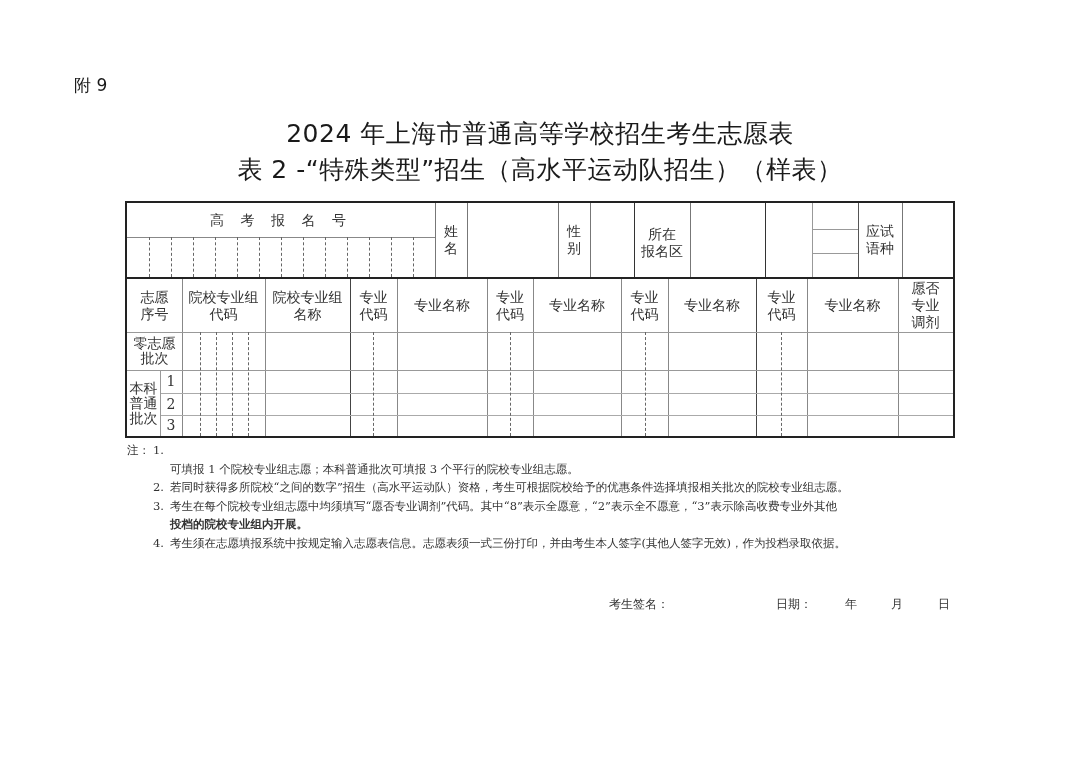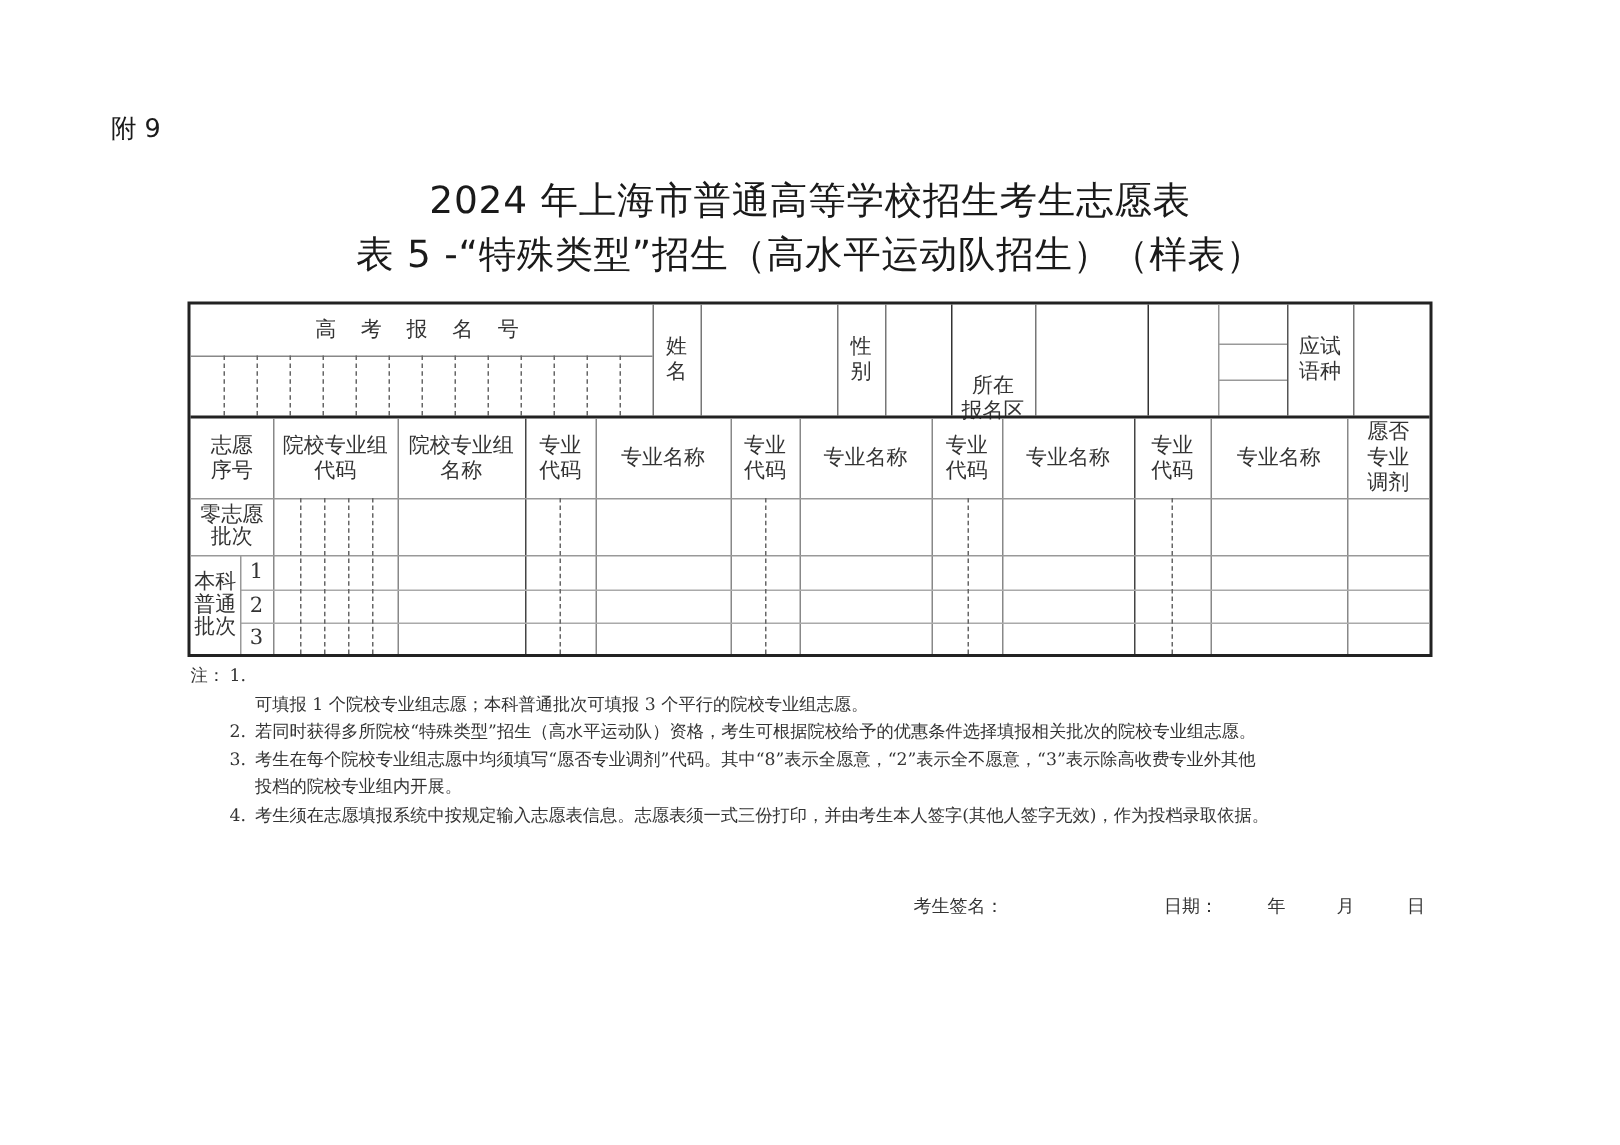--- a/index.html
+++ b/index.html
@@ -17,21 +17,21 @@
   .cell{position:absolute;display:flex;align-items:center;justify-content:center;text-align:center;font-family:"DejaVu Serif","Liberation Serif",serif;font-size:14px;line-height:17px;color:#333;}
   .notes{left:127px;top:441px;width:900px;font-family:"DejaVu Serif","Liberation Serif",serif;font-size:11.5px;line-height:18.5px;color:#333;}
   .note-row{display:flex;}
   .sig{top:596px;font-family:"DejaVu Serif","Liberation Serif",serif;font-size:12px;color:#333;}
 </style>
 </head>
 <body>
 
 <div class="abs appendix">附 9</div>
 <div class="abs title t1">2024 年上海市普通高等学校招生考生志愿表</div>
-<div class="abs title t2">表 5 -“特殊类型”招生（高水平运动队招生）（样表）</div>
+<div class="abs title t2">表 2 -“特殊类型”招生（高水平运动队招生）（样表）</div>
 
 <div class="abs form" id="form">
     <div class="cell" style="left: 0px; top: 0px; width: 308px; height: 34px; white-space: pre-line; letter-spacing: 6px;">高 考 报 名 号</div>
     <div class="line h" style="top: 34px; left: 0px; width: 308px; background: rgb(136, 136, 136);"></div>
     <div class="cell" style="left: 0px; top: 34px; width: 22px; height: 40px; white-space: pre-line;"></div>
     <div class="cell" style="left: 22px; top: 34px; width: 22px; height: 40px; white-space: pre-line;"></div>
     <div class="dash" style="left: 22px; top: 34px; height: 40px;"></div>
     <div class="cell" style="left: 44px; top: 34px; width: 22px; height: 40px; white-space: pre-line;"></div>
     <div class="dash" style="left: 44px; top: 34px; height: 40px;"></div>
     <div class="cell" style="left: 66px; top: 34px; width: 22px; height: 40px; white-space: pre-line;"></div>
@@ -60,21 +60,21 @@
     <div class="cell" style="left: 308px; top: 0px; width: 32px; height: 74px; white-space: pre-line;">姓
 名</div>
     <div class="line v" style="left: 340px; top: 0px; height: 74px; background: rgb(119, 119, 119);"></div>
     <div class="cell" style="left: 340px; top: 0px; width: 91px; height: 74px; white-space: pre-line;"></div>
     <div class="line v" style="left: 431px; top: 0px; height: 74px; background: rgb(119, 119, 119);"></div>
     <div class="cell" style="left: 431px; top: 0px; width: 32px; height: 74px; white-space: pre-line;">性
 别</div>
     <div class="line v" style="left: 463px; top: 0px; height: 74px; background: rgb(119, 119, 119);"></div>
     <div class="cell" style="left: 463px; top: 0px; width: 44px; height: 74px; white-space: pre-line;"></div>
     <div class="line v" style="left: 507px; top: 0px; height: 74px; background: rgb(51, 51, 51);"></div>
-    <div class="cell" style="left: 507px; top: 0px; width: 56px; height: 79px; white-space: pre-line; margin-top: 23px;">所在
+    <div class="cell" style="left: 507px; top: 0px; width: 56px; height: 79px; white-space: pre-line;">所在
 报名区</div>
     <div class="line v" style="left: 563px; top: 0px; height: 74px; background: rgb(119, 119, 119);"></div>
     <div class="cell" style="left: 563px; top: 0px; width: 75px; height: 74px; white-space: pre-line;"></div>
     <div class="line v" style="left: 638px; top: 0px; height: 74px; background: rgb(51, 51, 51);"></div>
     <div class="line v" style="left: 685px; top: 0px; height: 74px; background: rgb(153, 153, 153);"></div>
     <div class="cell" style="left: 685px; top: 0px; width: 46px; height: 26px; white-space: pre-line;"></div>
     <div class="line h" style="top: 26px; left: 685px; width: 46px; background: rgb(153, 153, 153);"></div>
     <div class="cell" style="left: 685px; top: 26px; width: 46px; height: 24px; white-space: pre-line;"></div>
     <div class="line h" style="top: 50px; left: 685px; width: 46px; background: rgb(153, 153, 153);"></div>
     <div class="cell" style="left: 685px; top: 50px; width: 46px; height: 24px; white-space: pre-line;"></div>
@@ -185,28 +185,28 @@
 
 <div class="abs notes" id="notes">
     <div class="note-row">
       <span style="width: 26px; flex: 0 0 26px;">注：</span>
       <span style="flex: 0 0 17px;">1.</span>
     </div>
     <div style="padding-left: 43px;">可填报 1 个院校专业组志愿；本科普通批次可填报 3 个平行的院校专业组志愿。</div>
     <div class="note-row">
       <span style="width: 26px; flex: 0 0 26px;"></span>
       <span style="flex: 0 0 17px;">2.</span>
-      <span>若同时获得多所院校“特殊类型”招生（高水平运动队）资格，考生可根据院校给予的优惠条件选择填报相关批次的院校专业组志愿。</span>
+      <span>若同时获得多所院校“之间的数字”招生（高水平运动队）资格，考生可根据院校给予的优惠条件选择填报相关批次的院校专业组志愿。</span>
     </div>
     <div class="note-row">
       <span style="width: 26px; flex: 0 0 26px;"></span>
       <span style="flex: 0 0 17px;">3.</span>
       <span>考生在每个院校专业组志愿中均须填写“愿否专业调剂”代码。其中“8”表示全愿意，“2”表示全不愿意，“3”表示除高收费专业外其他</span>
     </div>
-    <div style="padding-left: 43px;">投档的院校专业组内开展。</div>
+    <div style="padding-left: 43px; font-weight: bold;">投档的院校专业组内开展。</div>
     <div class="note-row">
       <span style="width: 26px; flex: 0 0 26px;"></span>
       <span style="flex: 0 0 17px;">4.</span>
       <span>考生须在志愿填报系统中按规定输入志愿表信息。志愿表须一式三份打印，并由考生本人签字(其他人签字无效)，作为投档录取依据。</span>
     </div>
   </div>
 
 <div class="abs sig" style="left:609px;">考生签名：</div>
 <div class="abs sig" style="left:776px;">日期：</div>
 <div class="abs sig" style="left:845px;">年</div>

